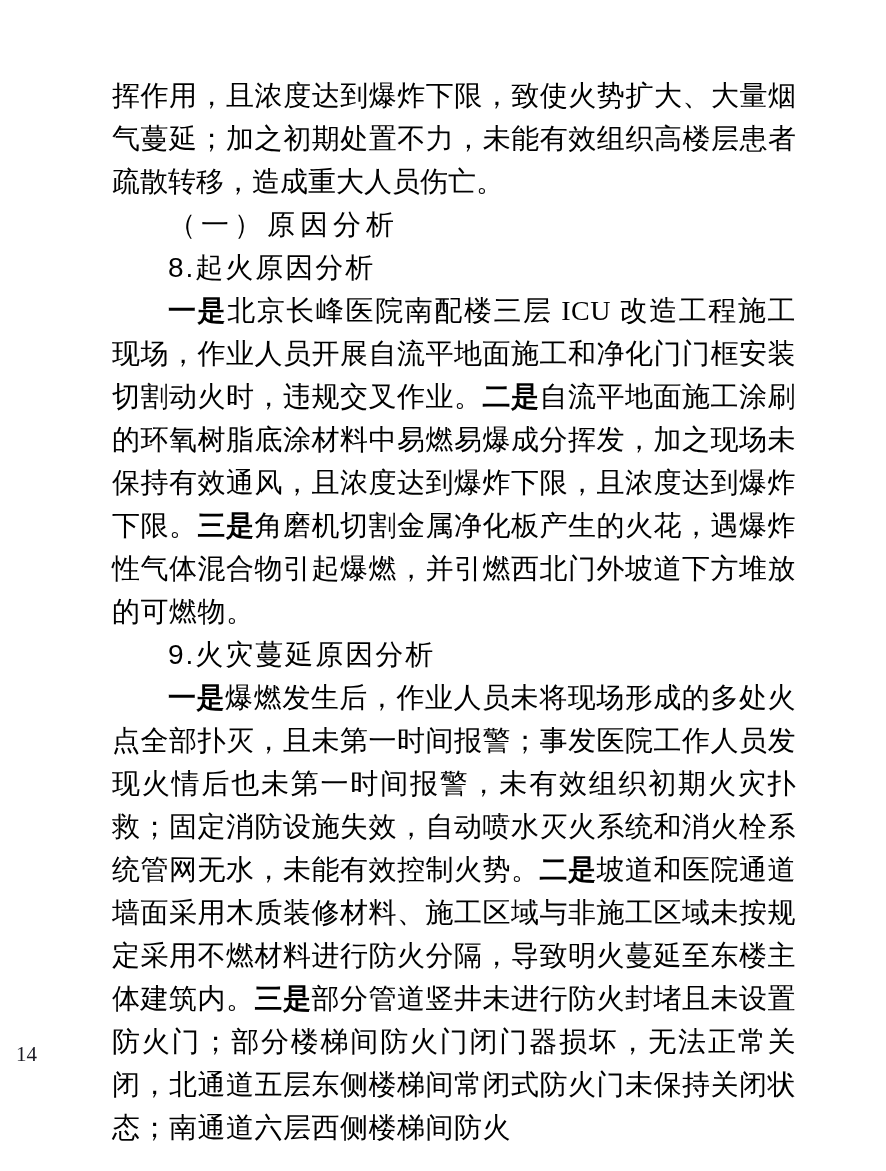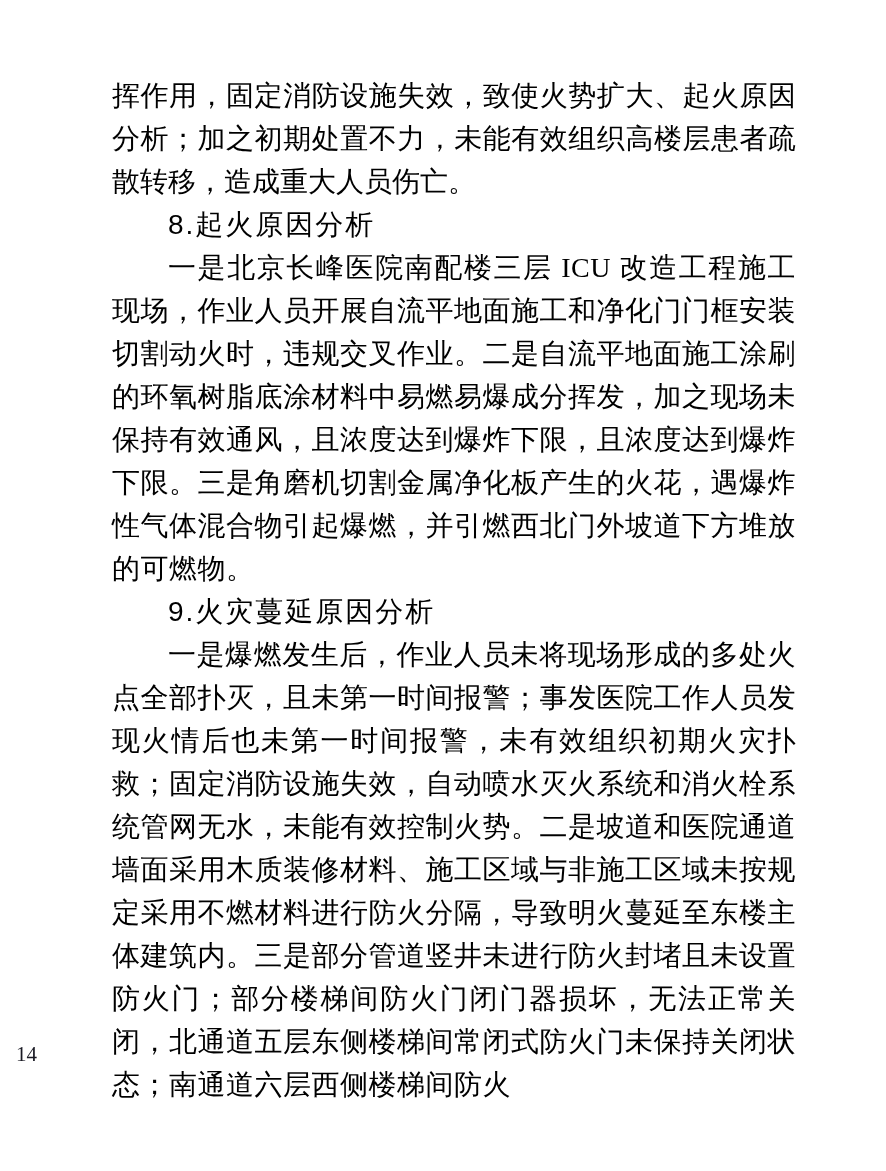--- a/index.html
+++ b/index.html
@@ -53,42 +53,43 @@
     font-family: "Liberation Sans", sans-serif;
     font-weight: bold;
     text-indent: 2em;
     letter-spacing: 2px;
   }
   .run {
     font-family: "Liberation Serif", serif;
   }
   .run.bold {
     font-family: "Liberation Sans", sans-serif;
-    font-weight: normal;
+    font-weight: bold;
   }
   .page-number {
     position: absolute;
     top: 1038px;
     left: 16px;
     width: 100%;
     text-align: left;
     font-size: 21px;
     line-height: 32px;
     font-family: "Liberation Serif", serif;
     color: #1a1a24;
   }
 </style>
 </head>
 <body>
 
 <div class="page">
   <div class="doc">
 
-    <p class="para para-bold">挥作用，固定消防设施失效，致使火势扩大、起火原因分析；加之初期处置不力，未能有效组织高楼层患者疏散转移，造成重大人员伤亡。</p>
+    <p class="para para-bold">挥作用，且浓度达到爆炸下限，致使火势扩大、大量烟气蔓延；加之初期处置不力，未能有效组织高楼层患者疏散转移，造成重大人员伤亡。</p>
 
+    <h3 class="heading-kai">（一）原因分析</h3>
 
     <h4 class="heading-bold">8.起火原因分析</h4>
 
     <p class="para indent"><span class="run bold">一是</span><span class="run">北京长峰医院南配楼三层 ICU 改造工程施工现场，作业人员开展自流平地面施工和净化门门框安装切割动火时，违规交叉作业。</span><span class="run bold">二是</span><span class="run">自流平地面施工涂刷的环氧树脂底涂材料中易燃易爆成分挥发，加之现场未保持有效通风，且浓度达到爆炸下限，且浓度达到爆炸下限。</span><span class="run bold">三是</span><span class="run">角磨机切割金属净化板产生的火花，遇爆炸性气体混合物引起爆燃，并引燃西北门外坡道下方堆放的可燃物。</span></p>
 
     <h4 class="heading-bold">9.火灾蔓延原因分析</h4>
 
     <p class="para indent"><span class="run bold">一是</span><span class="run">爆燃发生后，作业人员未将现场形成的多处火点全部扑灭，且未第一时间报警；事发医院工作人员发现火情后也未第一时间报警，未有效组织初期火灾扑救；固定消防设施失效，自动喷水灭火系统和消火栓系统管网无水，未能有效控制火势。</span><span class="run bold">二是</span><span class="run">坡道和医院通道墙面采用木质装修材料、施工区域与非施工区域未按规定采用不燃材料进行防火分隔，导致明火蔓延至东楼主体建筑内。</span><span class="run bold">三是</span><span class="run">部分管道竖井未进行防火封堵且未设置防火门；部分楼梯间防火门闭门器损坏，无法正常关闭，北通道五层东侧楼梯间常闭式防火门未保持关闭状态；南通道六层西侧楼梯间防火</span></p>
 
   </div>

